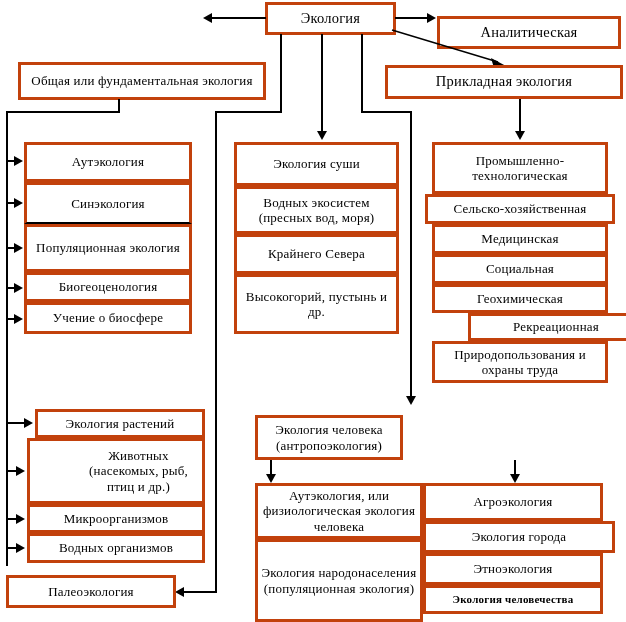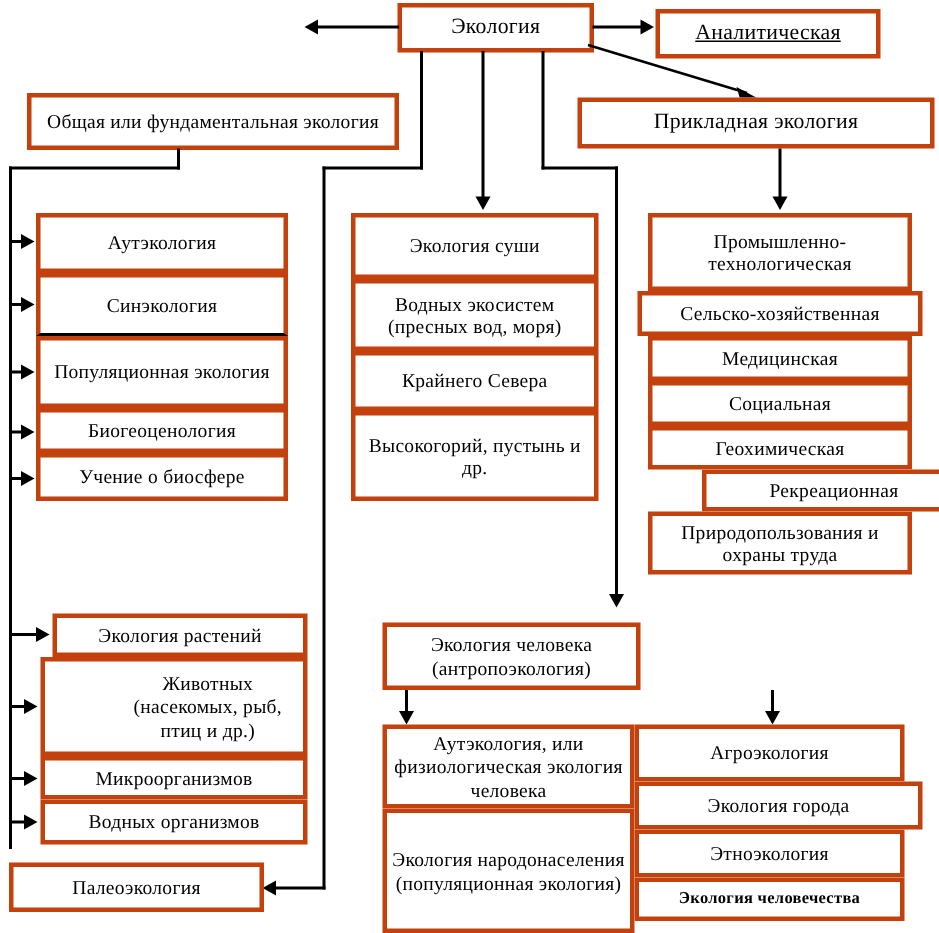--- a/index.html
+++ b/index.html
@@ -69,21 +69,21 @@
 </style>
 </head>
 <body>
 
 <div id="canvas">
 
   <div class="box t14" style="left:265px; top:2px; width:131px; height:33px;">
     <span>Экология</span>
   </div>
 
-  <div class="box t14" style="left:437px; top:6px; width:150px; height:33px;text-decoration:underline;">
+  <div class="box t14" style="left:437px; top:16px; width:184px; height:33px;">
     <span>Аналитическая</span>
   </div>
 
   <div class="ln h" style="left:212px; top:17px; width:54px;"></div>
   <div class="arw left" style="left:203px; top:13px;"></div>
 
   <div class="ln h" style="left:395px; top:17px; width:33px;"></div>
   <div class="arw right" style="left:427px; top:13px;"></div>
 
   <svg class="diag" style="left:390px; top:28px;" width="120" height="42" viewBox="0 0 120 42">
@@ -203,21 +203,21 @@
   <div class="box t13" style="left:432px; top:284px; width:176px; height:29px;">
     <span>Геохимическая</span>
   </div>
   <div class="box t13" style="left:432px; top:313px; width:176px; height:28px;margin-left:36px;">
     <span>Рекреационная</span>
   </div>
   <div class="box t13" style="left:432px; top:341px; width:176px; height:42px;">
     <span>Природопользования и охраны труда</span>
   </div>
 
-  <div class="box t13" style="left:255px; top:415px; width:172px; height:45px;">
+  <div class="box t13" style="left:255px; top:415px; width:148px; height:45px;">
     <span>Экология человека (антропоэкология)</span>
   </div>
 
   <div class="ln v" style="left:270px; top:460px; height:19px;"></div>
   <div class="arw down" style="left:266px; top:474px;"></div>
 
   <div class="ln v" style="left:514px; top:460px; height:19px;"></div>
   <div class="arw down" style="left:510px; top:474px;"></div>
 
   <div class="box t13" style="left:255px; top:483px; width:168px; height:56px;">

